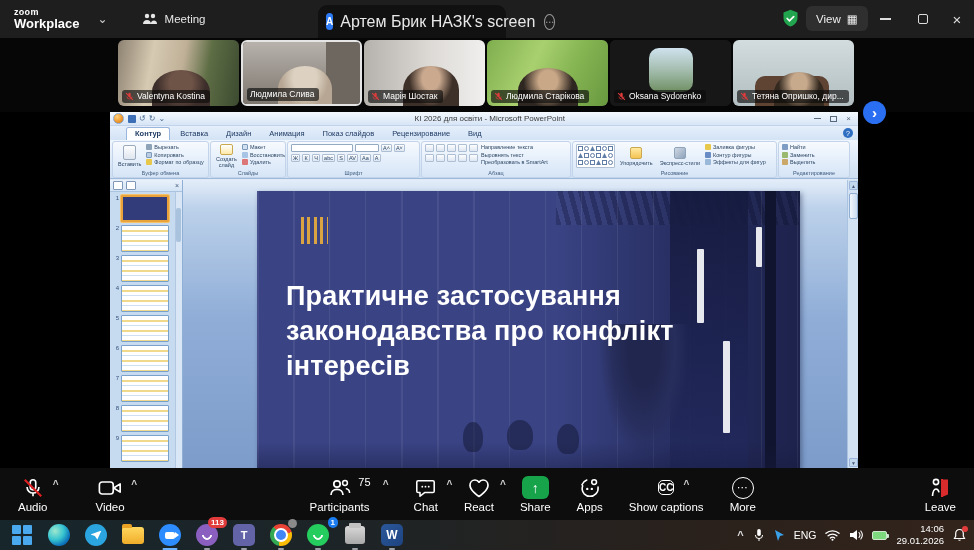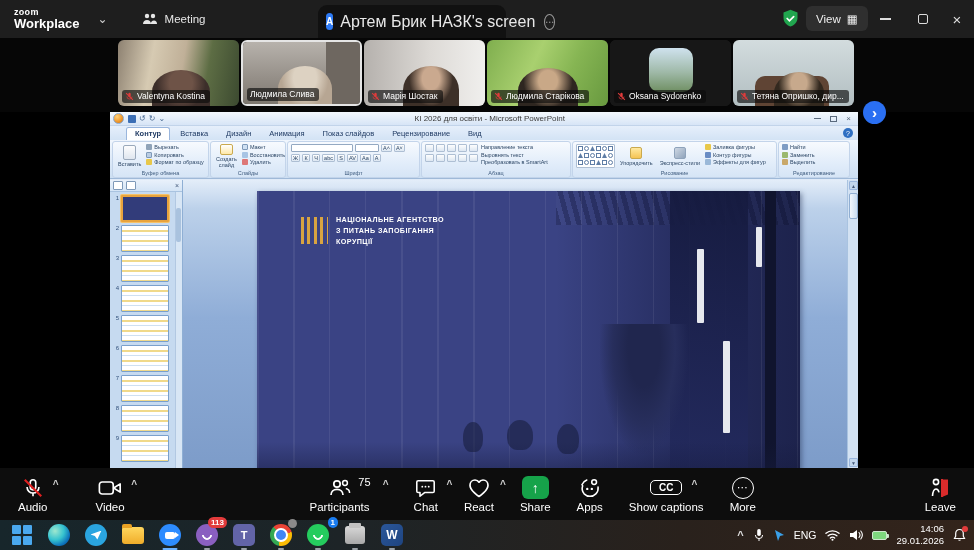--- a/index.html
+++ b/index.html
@@ -126,21 +126,21 @@
 
   
   #ztoolbar { position:absolute; left:0; top:468px; width:974px; height:52px; background:#0d0d0d; display:flex; align-items:center; padding:0 18px; }
   .tbtn { display:flex; flex-direction:column; align-items:center; color:#fff; margin-right:26px; position:relative; }
   .ticon { height:25px; display:flex; align-items:center; justify-content:center; position:relative; }
   .tlabel { font-size:11.5px; margin-top:1px; white-space:nowrap; }
   .chev { position:absolute; right:-15px; top:4px; color:#cfcfcf; font-size:10px; font-weight:bold; }
   .pcount { position:absolute; right:-19px; top:1px; font-size:11px; color:#fff; }
   .pcount ~ .chev { right:-37px; }
   .sharebox { width:27px; height:23px; border-radius:6px; background:#1db954; background:#16a34a; display:flex; align-items:center; justify-content:center; color:#fff; font-weight:bold; font-size:14px; }
-  .ccbox { border:1.6px solid #fff; border-radius:5px; font-size:10px; font-weight:bold; color:#fff; padding:1px 8px; }
+  .ccbox { border:1.6px solid #fff; border-radius:5px; font-size:10px; font-weight:bold; color:#fff; padding:1px 0; }
   .morecirc { width:22px; height:22px; border:1.6px solid #fff; border-radius:50%; display:flex; align-items:center; justify-content:center; color:#fff; font-size:11px; letter-spacing:1px; }
   .spacer { flex:1; }
   .leavebtn { margin-right:0; margin-left:10px; }
 
   
   #taskbar { position:absolute; left:0; top:520px; width:974px; height:30px; background:linear-gradient(90deg,#17262b 0%,#1d2427 35%,#29211c 70%,#33241b 100%); display:flex; align-items:center; padding-left:10px; }
   .tb { position:relative; width:24px; height:24px; margin-right:13px; display:flex; align-items:center; justify-content:center; }
   .dash { position:absolute; bottom:-3px; left:50%; transform:translateX(-50%); width:6px; height:2px; background:#9aa0a6; border-radius:2px; }
   .dash.act { width:15px; background:#6cb2ff; }
   .start-grid { display:grid; grid-template-columns:9px 9px; grid-template-rows:9px 9px; gap:2px; }
@@ -530,26 +530,22 @@
           <div class="wstrip ws1"></div>
           <div class="wstrip ws2"></div>
           <div class="wstrip wstrip3"></div>
           <div class="figure"></div>
           <div class="blob b1"></div>
           <div class="blob b2"></div>
           <div class="blob b3"></div>
           <div class="floor"></div>
           <div class="logo-row">
             <div class="logo-bars"></div>
-            <div class="logo-text">
-              <div>НАЦІОНАЛЬНЕ АГЕНТСТВО</div>
-              <div>З ПИТАНЬ ЗАПОБІГАННЯ</div>
-              <div>КОРУПЦІЇ</div>
-            </div>
-          </div>
+          </div>
+          <div class="slide-title">Практичне застосування законодавства про конфлікт інтересів</div>
         </div>
       </div>
 
       <div class="vscroll">
         <div class="varrow va-up">▲</div>
         <div class="vthumb"></div>
         <div class="varrow va-dn">▼</div>
       </div>
     </div>
   </div>

